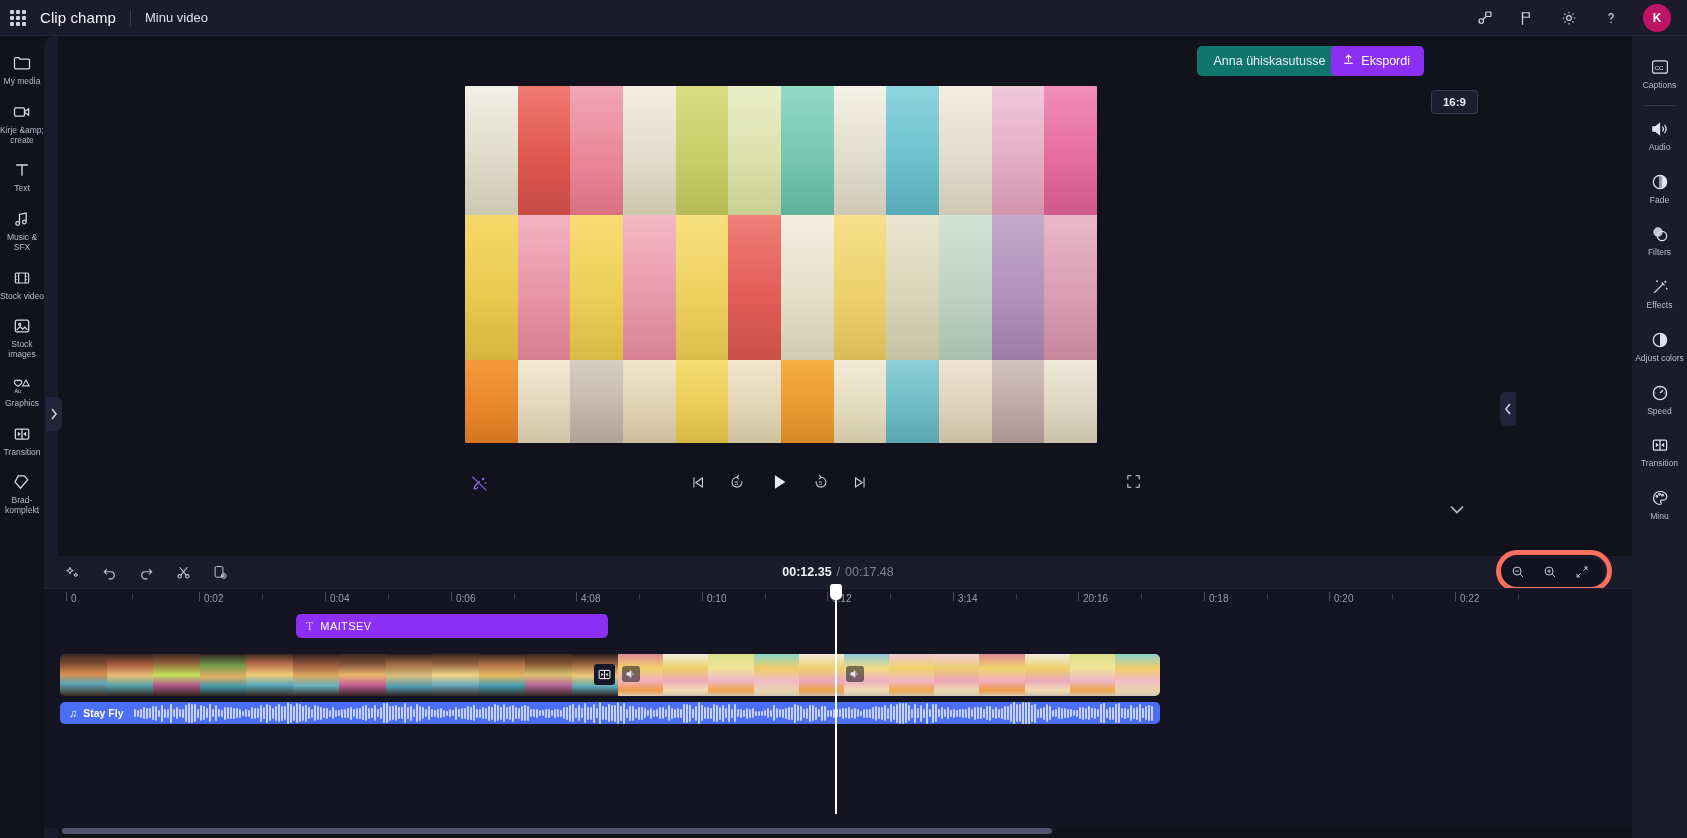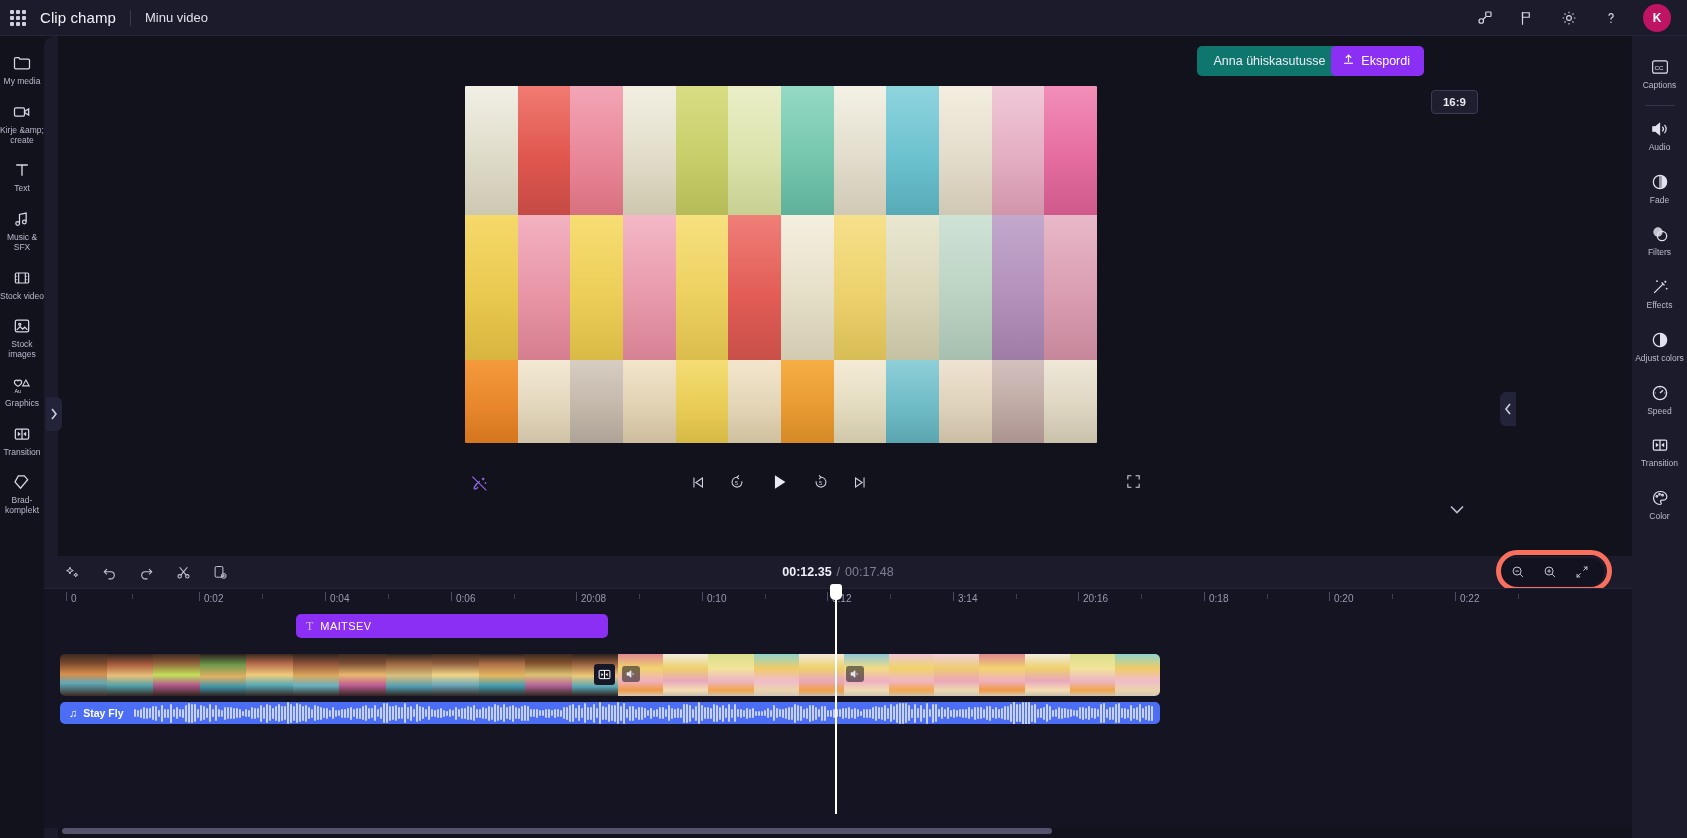--- a/index.html
+++ b/index.html
@@ -588,21 +588,21 @@
 
     <div class="rr-item">
       <span class="rr-ico">
         <svg width="20" height="20" viewBox="0 0 24 24" fill="none" stroke="currentColor" stroke-width="1.4">
           <path d="M12 4.2a7.8 7.8 0 0 0 0 15.6c1 0 1.6-.7 1.6-1.5 0-.5-.2-.8-.5-1.1-.3-.3-.5-.7-.5-1.1 0-.9.7-1.5 1.6-1.5h1.6a4.4 4.4 0 0 0 4.4-4.4c0-3.6-3.6-6-8.2-6z"></path>
           <circle cx="8.2" cy="10" r="1"></circle>
             <circle cx="11.4" cy="7.6" r="1"></circle>
             <circle cx="15" cy="8.6" r="1"></circle>
         </svg>
       </span>
-      <span class="rr-lbl">Color</span>
+      <span class="rr-lbl">Minu</span>
     </div>
   </div>
 
   <div class="tl-toolbar">
     <div class="tl-time">
       <b>00:12.35</b><span class="sep">/</span><span>00:17.48</span>
     </div>
 
     <div class="tt-icons">
       <span class="tt-ico">
@@ -688,21 +688,21 @@
       </div>
     <div class="tick" style="left:407px">
         <span class="bar"></span>
         <span class="lbl">0:06</span>
       </div>
     <div class="tick minor" style="left:470px">
         <span class="bar"></span>
       </div>
     <div class="tick" style="left:532px">
         <span class="bar"></span>
-        <span class="lbl">20:08</span>
+        <span class="lbl">4:08</span>
       </div>
     <div class="tick minor" style="left:595px">
         <span class="bar"></span>
       </div>
     <div class="tick" style="left:658px">
         <span class="bar"></span>
         <span class="lbl">0:10</span>
       </div>
     <div class="tick minor" style="left:721px">
         <span class="bar"></span>

